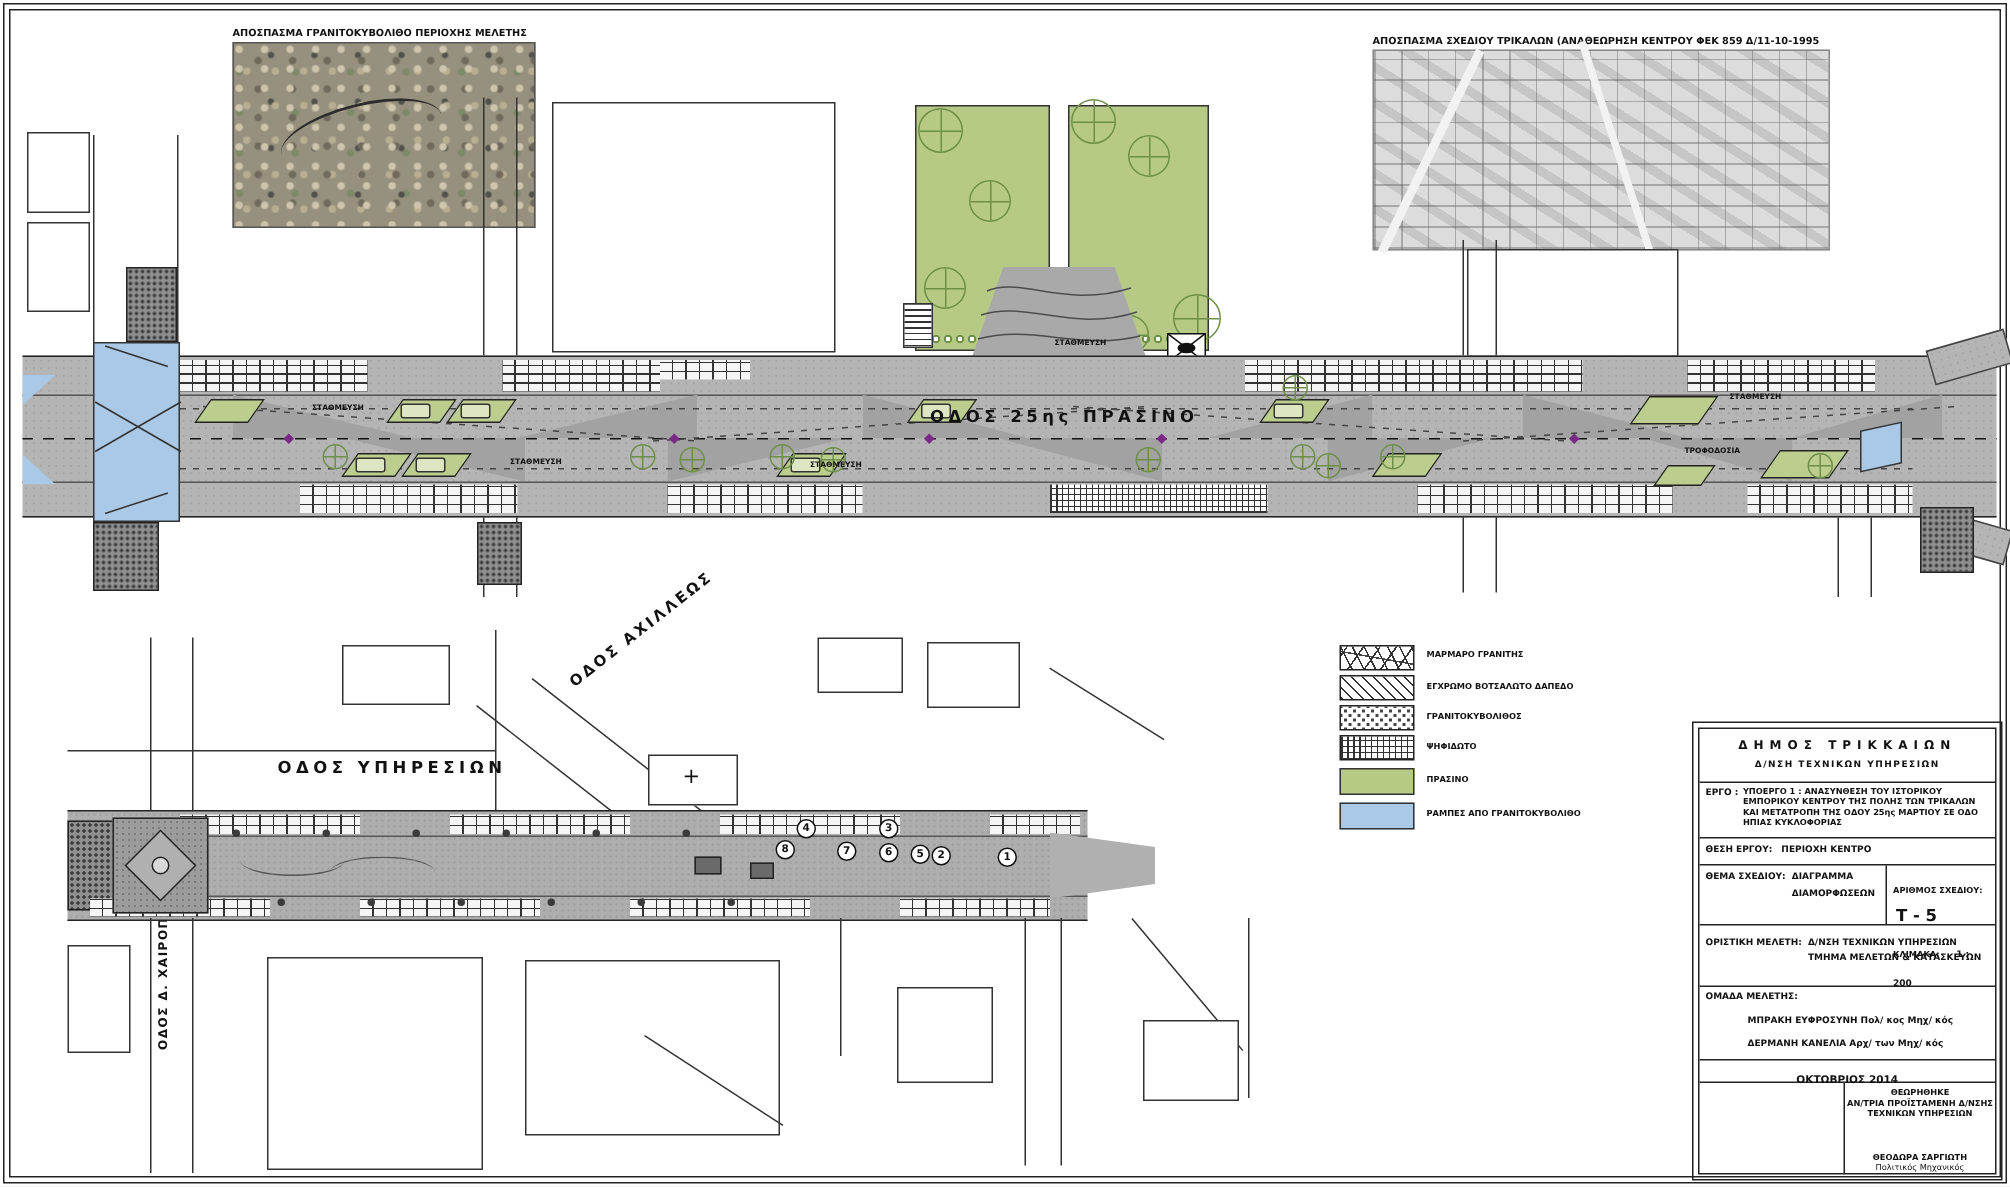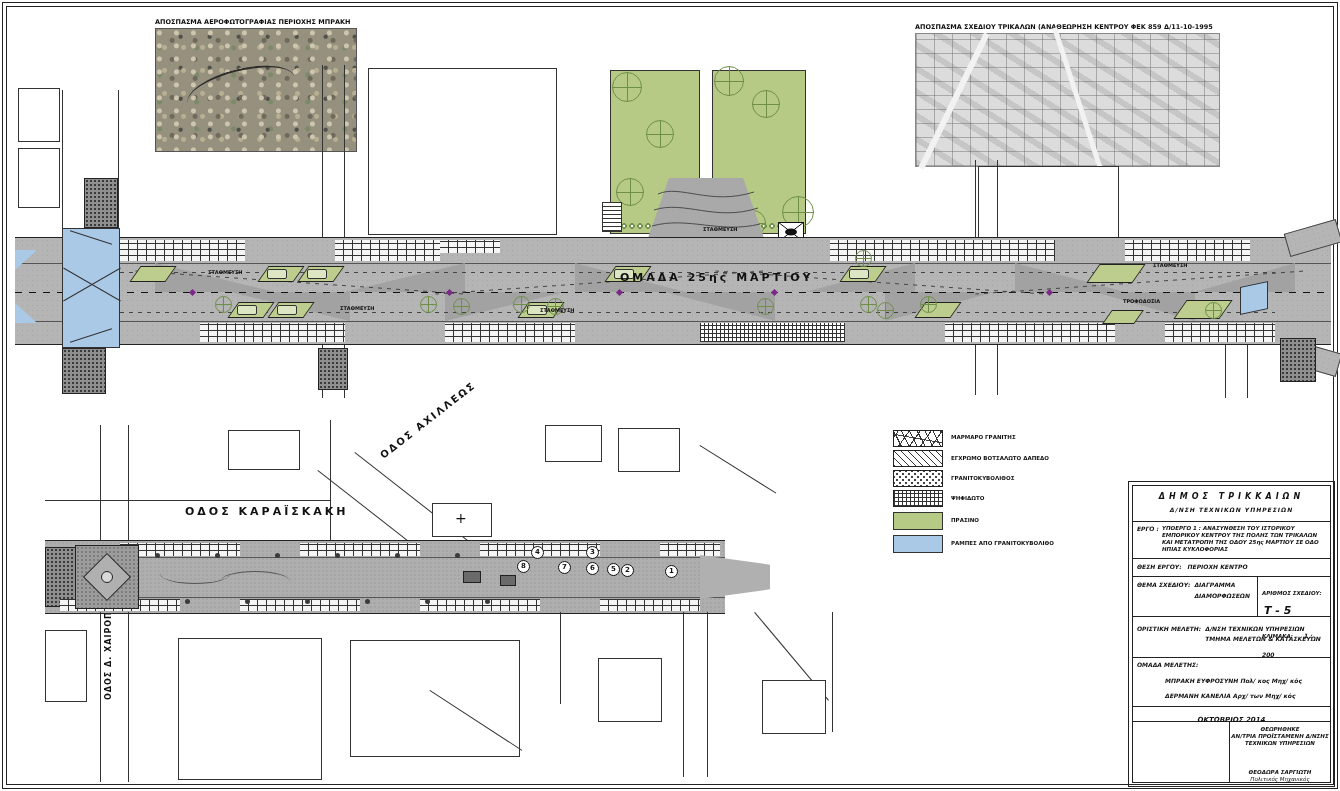--- a/index.html
+++ b/index.html
@@ -52,21 +52,21 @@
   .curve{border:1.5px solid #555;border-top:none;border-left:none;border-right:none;border-radius:50%;}
 </style>
 </head>
 <body>
 
 <div id="sheet">
 
   <div class="abs frame" style="left:2px;top:2px;width:1334px;height:785px;"></div>
   <div class="abs frame" style="left:6px;top:6px;width:1326px;height:777px;"></div>
 
-  <div class="abs lbl" style="left:155px;top:18px;font-size:6.5px;">ΑΠΟΣΠΑΣΜΑ ΑΕΡΟΦΩΤΟΓΡΑΦΙΑΣ ΠΕΡΙΟΧΗΣ ΜΠΡΑΚΗ</div>
+  <div class="abs lbl" style="left:155px;top:18px;font-size:6.5px;">ΑΠΟΣΠΑΣΜΑ ΓΡΑΝΙΤΟΚΥΒΟΛΙΘΟ ΠΕΡΙΟΧΗΣ ΜΕΛΕΤΗΣ</div>
   <div class="abs aerial" style="left:155px;top:28px;width:200px;height:122px;border:1px solid #555;">
     <div class="abs" style="left:30px;top:40px;width:110px;height:40px;border-top:2px solid #2c2c2c;border-radius:50%;transform:rotate(-14deg);"></div>
   </div>
 
   <div class="abs lbl" style="left:915px;top:23px;font-size:6.5px;">ΑΠΟΣΠΑΣΜΑ ΣΧΕΔΙΟΥ ΤΡΙΚΑΛΩΝ (ΑΝΑΘΕΩΡΗΣΗ ΚΕΝΤΡΟΥ  ΦΕΚ 859 Δ/11-10-1995</div>
   <div class="abs cityplan" style="left:915px;top:33px;width:303px;height:132px;">
     <div class="abs" style="left:35px;top:-8px;width:6px;height:150px;background:#f2f2f2;transform:rotate(26deg);"></div>
     <div class="abs" style="left:160px;top:-10px;width:5px;height:155px;background:#f2f2f2;transform:rotate(-18deg);"></div>
   </div>
 
@@ -190,21 +190,21 @@
     <div class="abs tree" style="left:438px;top:60px;width:15px;height:15px;"></div>
     <div class="abs tree" style="left:498px;top:58px;width:15px;height:15px;"></div>
     <div class="abs tree" style="left:532px;top:60px;width:15px;height:15px;"></div>
     <div class="abs tree" style="left:742px;top:60px;width:15px;height:15px;"></div>
     <div class="abs tree" style="left:840px;top:12px;width:15px;height:15px;"></div>
     <div class="abs tree" style="left:845px;top:58px;width:15px;height:15px;"></div>
     <div class="abs tree" style="left:862px;top:64px;width:15px;height:15px;"></div>
     <div class="abs tree" style="left:905px;top:58px;width:15px;height:15px;"></div>
     <div class="abs tree" style="left:1190px;top:64px;width:15px;height:15px;"></div>
 
-    <div class="abs lbl" style="left:605px;top:33px;font-size:11px;letter-spacing:3px;">ΟΜΑΔΑ 25ης ΜΑΡΤΙΟΥ</div>
+    <div class="abs lbl" style="left:605px;top:33px;font-size:11px;letter-spacing:3px;">ΟΔΟΣ 25ης ΠΡΑΣΙΝΟ</div>
     <div class="abs lbl" style="left:193px;top:31px;font-size:5px;">ΣΤΑΘΜΕΥΣΗ</div>
     <div class="abs lbl" style="left:325px;top:67px;font-size:5px;">ΣΤΑΘΜΕΥΣΗ</div>
     <div class="abs lbl" style="left:525px;top:69px;font-size:5px;">ΣΤΑΘΜΕΥΣΗ</div>
     <div class="abs lbl" style="left:688px;top:-12px;font-size:5px;">ΣΤΑΘΜΕΥΣΗ</div>
     <div class="abs lbl" style="left:1138px;top:24px;font-size:5px;">ΣΤΑΘΜΕΥΣΗ</div>
     <div class="abs lbl" style="left:1108px;top:60px;font-size:5px;">ΤΡΟΦΟΔΟΣΙΑ</div>
   </div>
 
   <div class="abs blue" style="left:62px;top:228px;width:56px;height:118px;">
     <div class="abs" style="left:-4px;top:55px;width:66px;height:1px;background:#333;transform:rotate(30deg);"></div>
@@ -246,21 +246,21 @@
   <div class="abs" style="left:355px;top:452px;width:200px;height:1px;background:#333;transform:rotate(38deg);transform-origin:left top;"></div>
   <div class="abs outline" style="left:228px;top:430px;width:70px;height:38px;"></div>
   <div class="abs outline" style="left:545px;top:425px;width:55px;height:35px;"></div>
   <div class="abs outline" style="left:618px;top:428px;width:60px;height:42px;"></div>
   <div class="abs" style="left:700px;top:445px;width:90px;height:1px;background:#333;transform:rotate(32deg);transform-origin:left top;"></div>
 
   <div class="abs outline" style="left:432px;top:503px;width:58px;height:32px;">
     <div class="abs lbl" style="left:22px;top:6px;font-size:14px;font-weight:normal;">+</div>
   </div>
 
-  <div class="abs lbl" style="left:185px;top:505px;font-size:11px;letter-spacing:3px;">ΟΔΟΣ ΚΑΡΑΪΣΚΑΚΗ</div>
+  <div class="abs lbl" style="left:185px;top:505px;font-size:11px;letter-spacing:3px;">ΟΔΟΣ ΥΠΗΡΕΣΙΩΝ</div>
   <div class="abs lbl" style="left:378px;top:452px;font-size:10px;letter-spacing:2px;transform:rotate(-38deg);transform-origin:left top;">ΟΔΟΣ ΑΧΙΛΛΕΩΣ</div>
   <div class="abs lbl" style="left:104px;top:700px;font-size:8px;letter-spacing:1px;transform:rotate(-90deg);transform-origin:left top;">ΟΔΟΣ Δ. ΧΑΙΡΟΠΟΥΛΟΥ</div>
 
   <div class="abs roadtex2" style="left:45px;top:540px;width:680px;height:72px;border-top:1px solid #222;border-bottom:1px solid #222;">
     <div class="abs hline" style="left:0;top:16px;width:680px;background:#555;"></div>
     <div class="abs hline" style="left:0;top:56px;width:680px;background:#555;"></div>
     <div class="abs hatch-dark" style="left:0;top:6px;width:32px;height:58px;"></div>
 
     <div class="abs hatch-brick" style="left:75px;top:2px;width:120px;height:13px;"></div>
     <div class="abs hatch-brick" style="left:255px;top:2px;width:120px;height:13px;"></div>
@@ -315,21 +315,21 @@
   <div class="abs outline" style="left:350px;top:640px;width:168px;height:115px;"></div>
   <div class="abs" style="left:430px;top:690px;width:110px;height:1px;background:#333;transform:rotate(33deg);transform-origin:left top;"></div>
   <div class="abs vline" style="left:560px;top:612px;height:92px;"></div>
   <div class="abs outline" style="left:598px;top:658px;width:62px;height:62px;"></div>
   <div class="abs vline" style="left:683px;top:612px;height:165px;"></div>
   <div class="abs vline" style="left:707px;top:612px;height:165px;"></div>
   <div class="abs" style="left:755px;top:612px;width:115px;height:1px;background:#333;transform:rotate(50deg);transform-origin:left top;"></div>
   <div class="abs outline" style="left:762px;top:680px;width:62px;height:52px;"></div>
   <div class="abs vline" style="left:832px;top:612px;height:120px;"></div>
 
-  <div id="tblock" class="abs" style="left:1128px;top:481px;width:205px;height:304px;font-style:italic;">
+  <div id="tblock" class="abs" style="left:1128px;top:481px;width:205px;height:304px;">
     <div class="inner">
       <div class="trow" style="height:40px;text-align:center;padding-top:6px;">
         <div class="lbl" style="font-size:8px;letter-spacing:4px;">ΔΗΜΟΣ ΤΡΙΚΚΑΙΩΝ</div>
         <div class="lbl" style="font-size:6px;letter-spacing:1px;margin-top:5px;">Δ/ΝΣΗ ΤΕΧΝΙΚΩΝ ΥΠΗΡΕΣΙΩΝ</div>
       </div>
       <div class="trow" style="height:42px;padding:3px 4px;display:flex;gap:3px;">
         <span class="t-small">ΕΡΓΟ :</span>
         <span class="t-tiny" style="display:block;max-width:160px;">ΥΠΟΕΡΓΟ 1 : ΑΝΑΣΥΝΘΕΣΗ ΤΟΥ ΙΣΤΟΡΙΚΟΥ ΕΜΠΟΡΙΚΟΥ ΚΕΝΤΡΟΥ ΤΗΣ ΠΟΛΗΣ ΤΩΝ ΤΡΙΚΑΛΩΝ ΚΑΙ ΜΕΤΑΤΡΟΠΗ ΤΗΣ ΟΔΟΥ 25ης ΜΑΡΤΙΟΥ ΣΕ ΟΔΟ ΗΠΙΑΣ ΚΥΚΛΟΦΟΡΙΑΣ</span>
       </div>
       <div class="trow" style="height:20px;padding:4px 4px;display:flex;gap:6px;">

